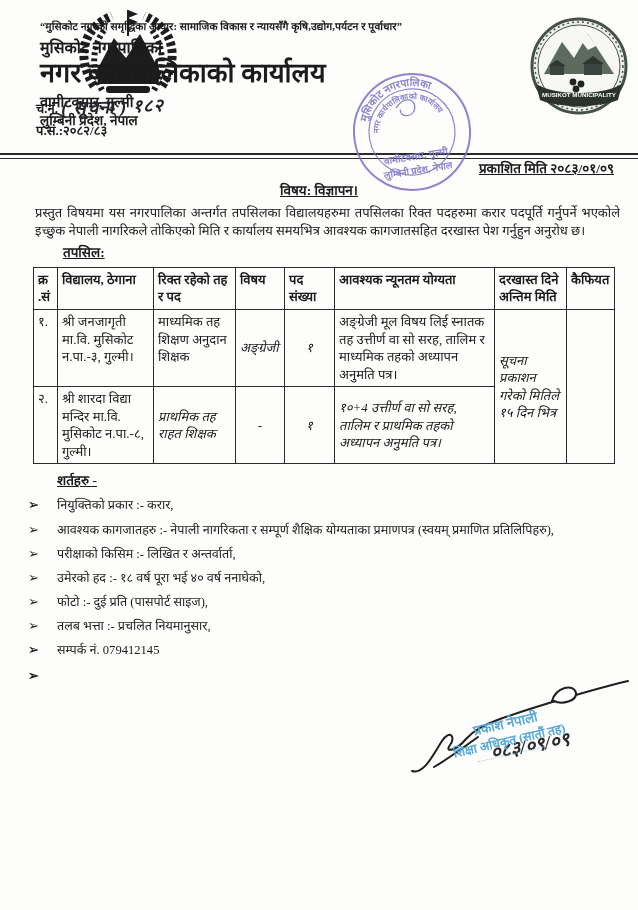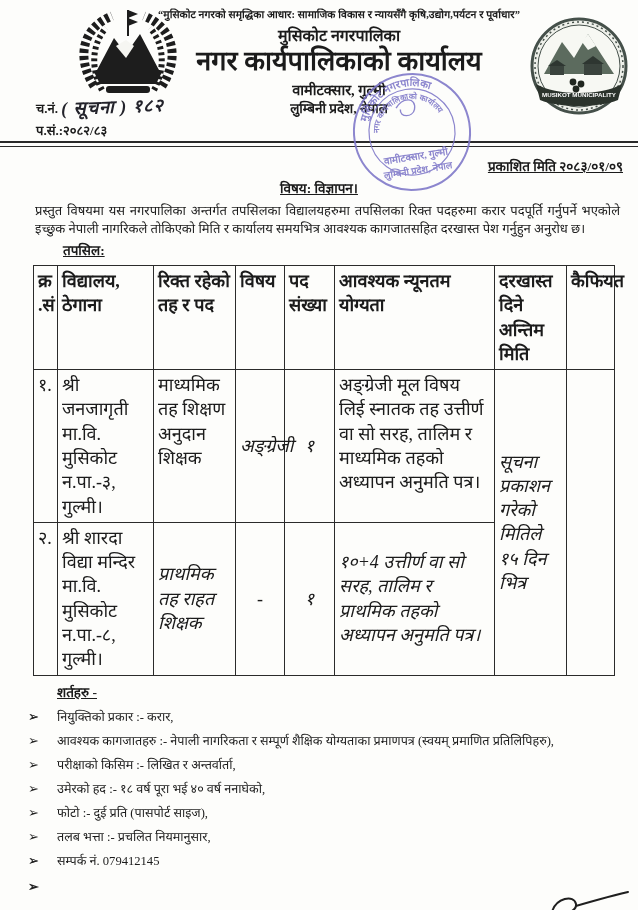--- a/index.html
+++ b/index.html
@@ -3,51 +3,51 @@
 <meta charset="utf-8">
 <style>
   * { margin:0; padding:0; box-sizing:border-box; }
   html,body { width:638px; }
   body { font-family:"Liberation Serif","DejaVu Serif",serif; background:#e9e9e9; }
   .page {
     position:relative; width:638px; height:910px; margin:0 auto;
     background:#fdfdfb; color:#1b1b1b; overflow:hidden;
   }
   
-  .header { text-align:center; padding-top:7px; position:relative; z-index:2;margin-left:40px; }
+  .header { text-align:left; padding-top:19px; position:relative; z-index:2;margin-left:40px; }
   .tagline { font-size:10.5px; font-weight:bold; letter-spacing:.1px; }
   .muni    { font-size:16px;   font-weight:bold; margin-top:3px; }
   .office  { font-size:27px;   font-weight:bold; line-height:1.15; }
   .addr1   { font-size:14.5px; font-weight:bold; margin-top:2px; }
   .addr2   { font-size:13.5px; font-weight:bold; }
   .emblem-left  { position:absolute; left:72px;  top:6px;  width:112px; height:98px; }
   .seal-right   { position:absolute; right:6px;  top:16px; width:106px; height:102px; }
   
   .refs { position:absolute; left:36px; top:94px; z-index:2; }
   .ref-line { font-size:13px; font-weight:bold; }
   .handwritten {
     font-size:18px; font-style:italic; font-weight:bold; letter-spacing:1px;
     display:inline-block; transform:rotate(-2deg); color:#23232b;
   }
   .ps { margin-top:3px; }
   
   .double-rule { margin-top:24px; height:6px; border-top:2.5px solid #2a2a2a; border-bottom:1.5px solid #2a2a2a; }
   
   .ink-stamp { position:absolute; left:338px; top:68px; width:148px; height:128px; z-index:3; opacity:.88; }
   
-  .published { text-align:right; padding-right:15px; margin-top:10px; font-size:13.5px; font-weight:bold; }
+  .published { text-align:right; padding-right:24px; font-size:13.5px; font-weight:bold; }
   .published span { text-decoration:underline; }
   .subject { text-align:center; margin-top:4px; font-size:13.5px; font-weight:bold; }
   .subject span { text-decoration:underline; }
   
   .intro { margin:5px 18px 0 35px; font-size:13px; line-height:1.38; text-align:justify; }
   .tapasil { margin:3px 0 0 63px; font-size:13.5px; font-weight:bold; text-decoration:underline; }
   
   table { border-collapse:collapse; margin:6px 0 0 33px; width:581px; table-layout:fixed; }
-  th,td { border:1.3px solid #2b2b2b; font-size:18px; padding:3px 4px; vertical-align:top; line-height:1.35; }
+  th,td { border:1.3px solid #2b2b2b; font-size:13px; padding:3px 4px; vertical-align:top; line-height:1.35; }
   th { font-weight:bold; text-align:left; }
   th.c, td.c { text-align:center; }
   td.mid { vertical-align:middle;font-style:italic; }
   col.w-sn{width:24px} col.w-school{width:96px} col.w-level{width:82px} col.w-subj{width:49px}
   col.w-count{width:50px} col.w-qual{width:160px} col.w-dead{width:72px} col.w-rem{width:48px}
   
   .cond-head { margin:7px 0 0 57px; font-size:13.5px; font-weight:bold; text-decoration:underline; }
   .cond-list { list-style:none; margin-top:5px; }
   .cond-list li { position:relative; padding-left:57px; font-size:12.6px; line-height:1.2; margin-top:9px; }
   .arrow { position:absolute; left:28px; top:-1px; font-size:13px; color:#222; }

